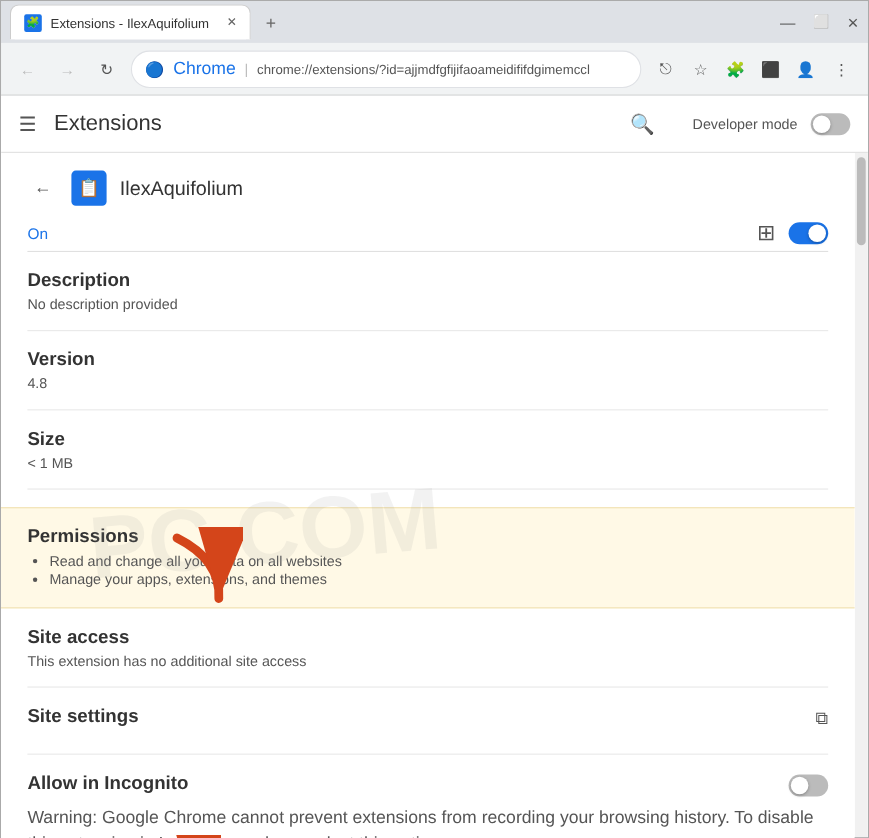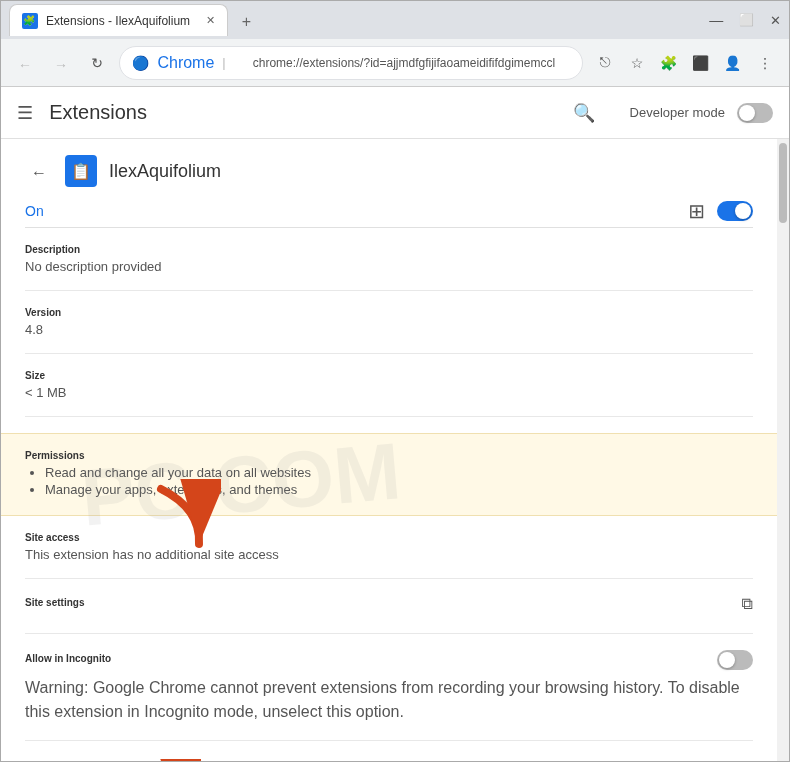--- a/index.html
+++ b/index.html
@@ -120,21 +120,20 @@
     .url-bar-icon {
       color: #1a73e8;
       font-size: 14px;
     }
     .url-chrome {
       color: #1a73e8;
       font-weight: 500;
     }
     .url-path {
       color: #555;
-      margin-left: 19px;
     }
     .toolbar-icons {
       display: flex;
       gap: 4px;
       align-items: center;
     }
     .toolbar-icon {
       width: 28px;
       height: 28px;
       border-radius: 50%;
@@ -307,21 +306,21 @@
       color: #555;
       cursor: pointer;
     }
 
     .info-section {
       margin-bottom: 16px;
       padding-bottom: 16px;
       border-bottom: 1px solid #e8e8e8;
     }
     .info-label {
-      font-size: 10px;
+      font-size: 17px;
       font-weight: 600;
       color: #333;
       margin-bottom: 4px;
     }
     .info-value {
       font-size: 13px;
       color: #555;
     }
     .info-list {
       list-style: disc;

